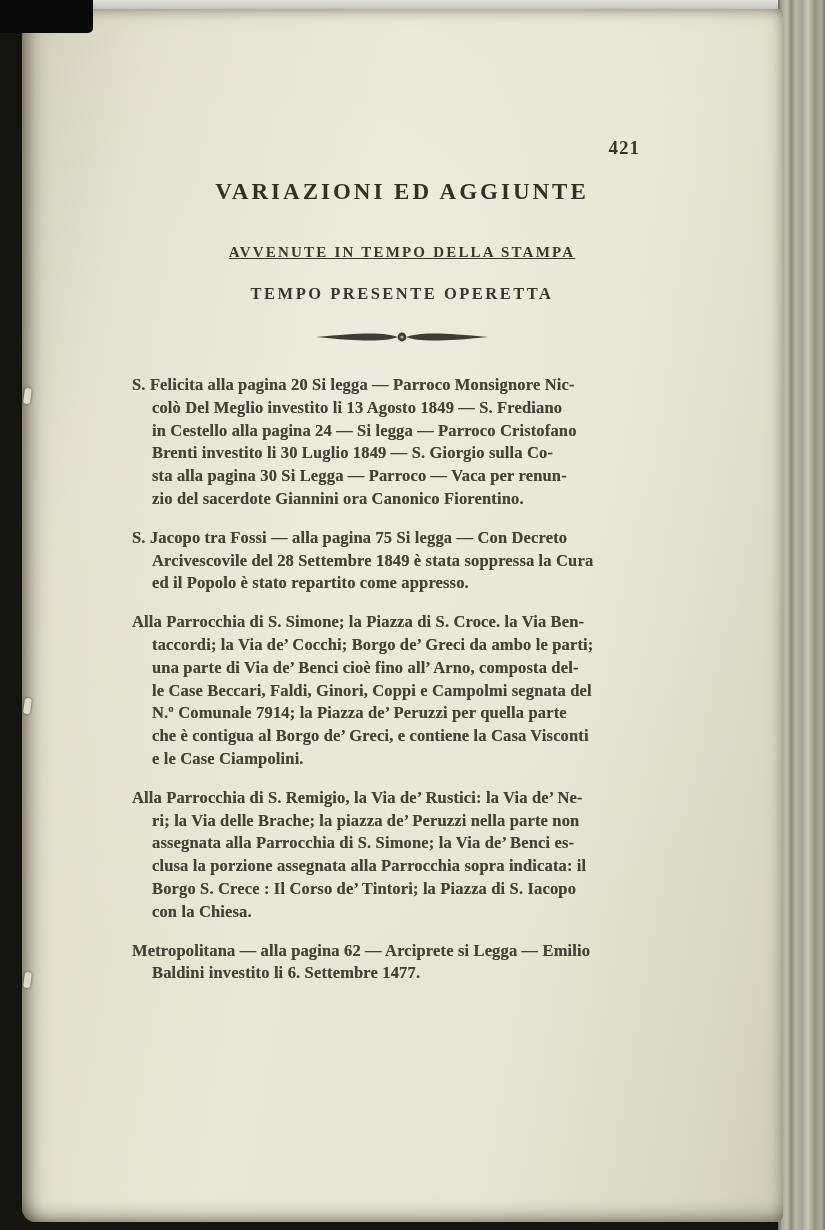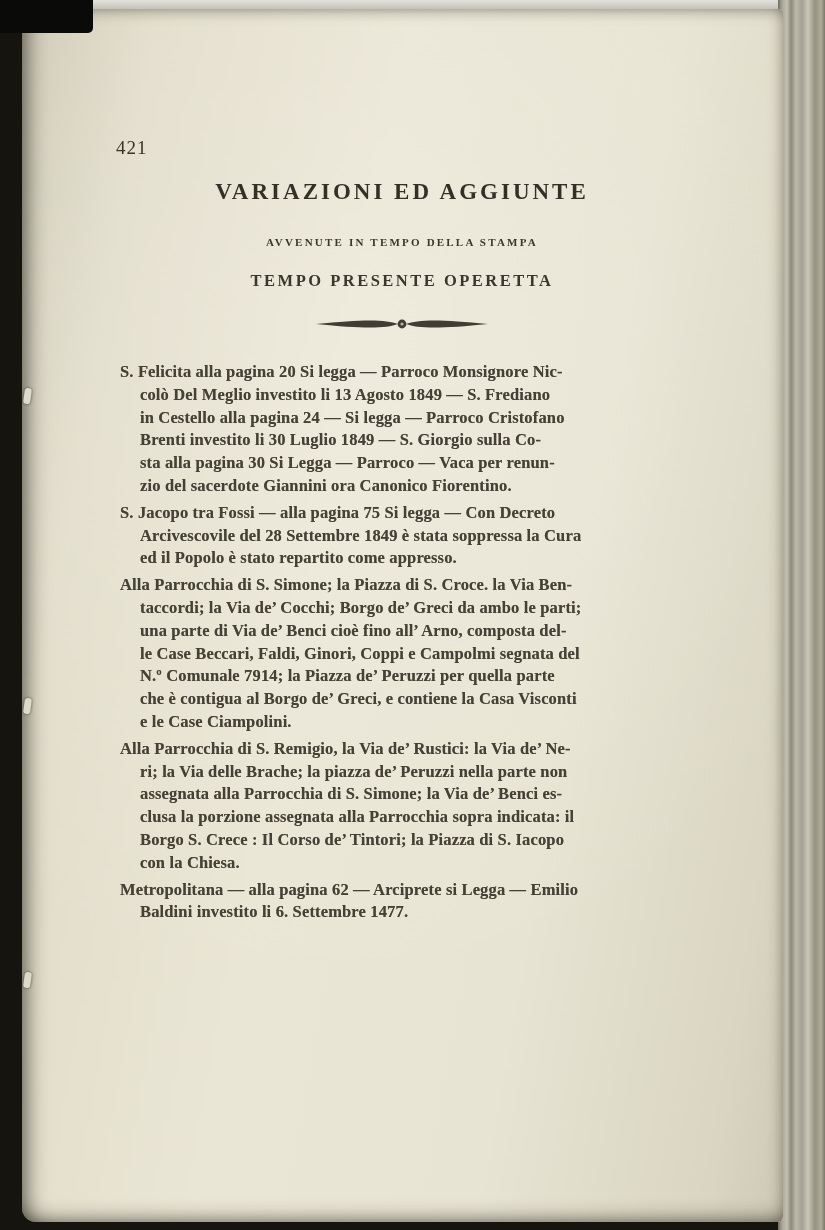--- a/index.html
+++ b/index.html
@@ -40,46 +40,46 @@
     box-shadow:0 0 3px rgba(0,0,0,0.55);
     transform:rotate(8deg);
   }
   .stitch.s1 { top:388px; }
   .stitch.s2 { top:698px; }
   .stitch.s3 { top:972px; }
 
   .content { position:absolute; left:94px; top:128px; width:572px; color:#3e3a31; }
 
   .page-number {
-    padding-right:48px;
-    font-size:19px; font-weight:400; letter-spacing:1px; color:#37332b;
+    text-align:right; padding-right:48px;
+    font-size:19px; font-weight:700; letter-spacing:1px; color:#37332b;
   }
   .title {
     text-align:center; margin-top:20px;
     font-size:23px; font-weight:700; letter-spacing:3px; color:#343028;
   }
   .sub1 {
-    text-align:center; margin-top:31px;
-    font-size:11px; font-weight:700; letter-spacing:2.2px; color:#3b372e;
+    text-align:center; margin-top:39px;
+    font-size:15px; font-weight:700; letter-spacing:2.2px; color:#3b372e;text-decoration:underline;
   }
   .sub2 {
     text-align:center; margin-top:23px;
     font-size:16.5px; font-weight:700; letter-spacing:2.5px; color:#3b372e;
   }
   .ornament { display:block; margin:26px auto 0; }
   .ornament svg { display:block; }
 
   .body-text {
     margin-top:30px;
     font-size:16.5px; line-height:22.8px; font-weight:700;
     letter-spacing:0.15px; color:#464136;
     text-shadow:0 0 0.5px rgba(70,65,54,0.55);
   }
   .para {
-    margin:4px; white-space:pre-line;
+    margin:16px; white-space:pre-line;
     padding-left:20px; text-indent:-20px;
   }
 </style>
 </head>
 <body>
 
 <div class="photo">
 
   <div class="top-edge"></div>
   <div class="stack"></div>

